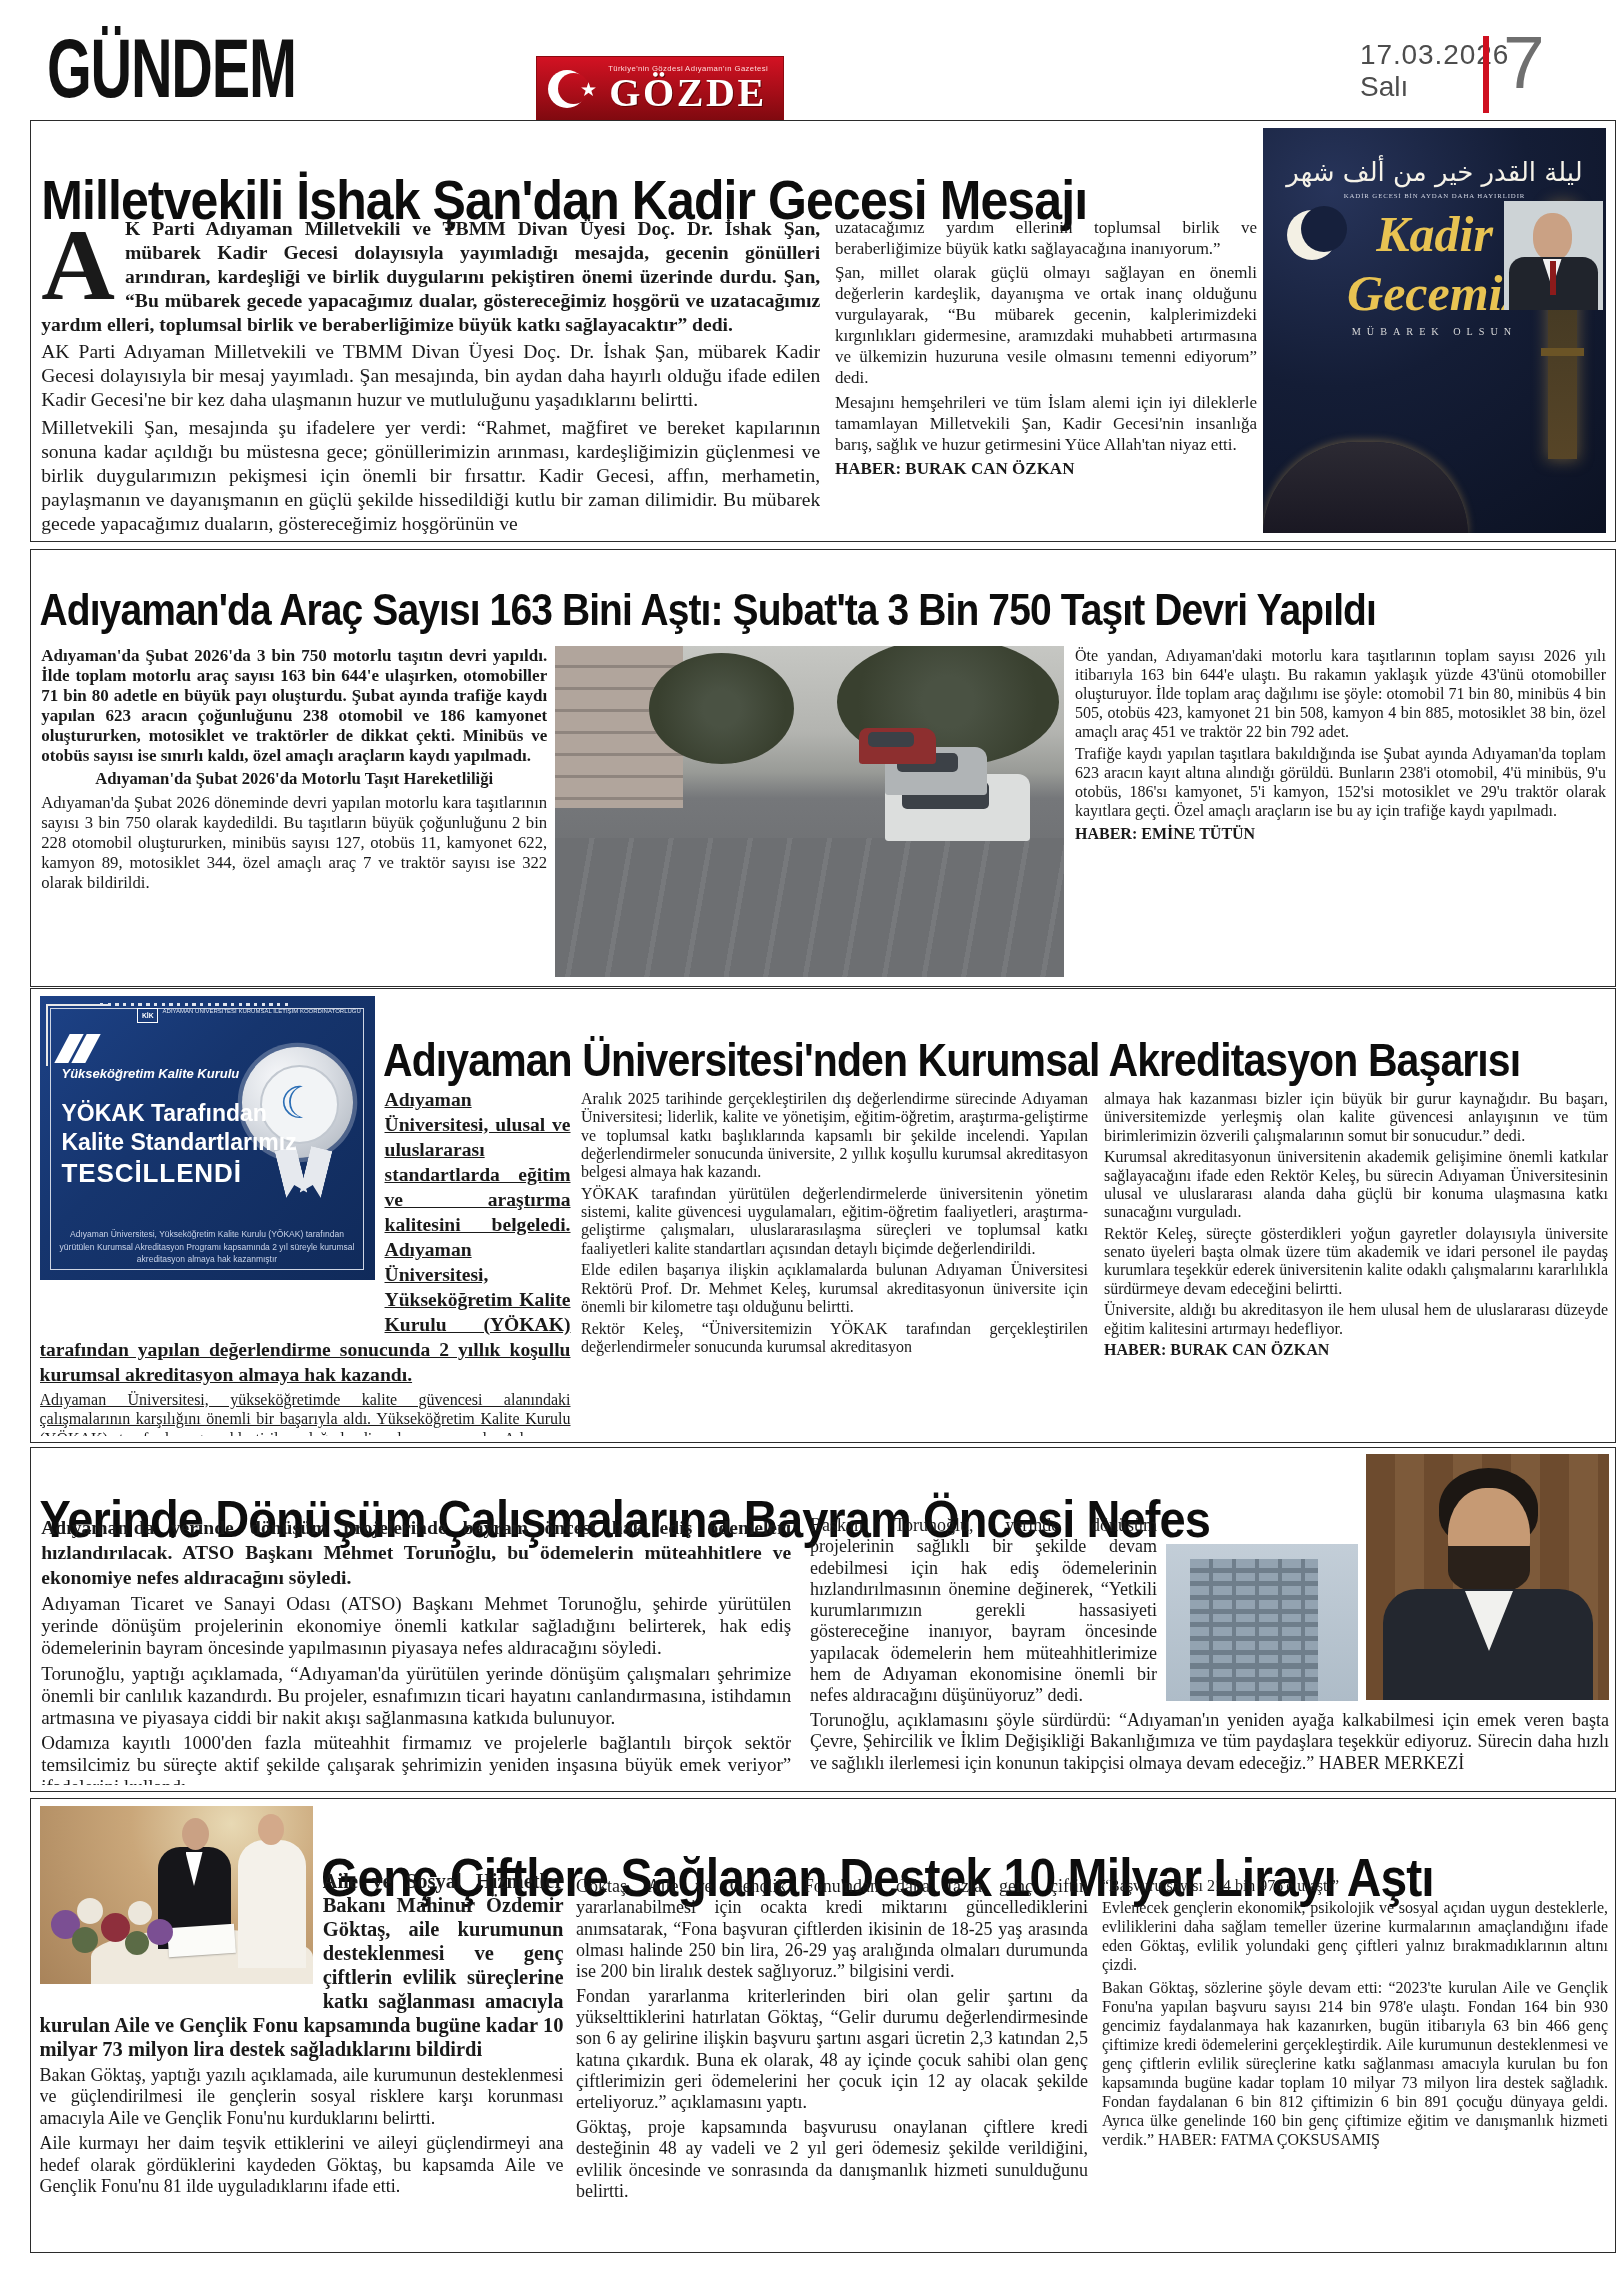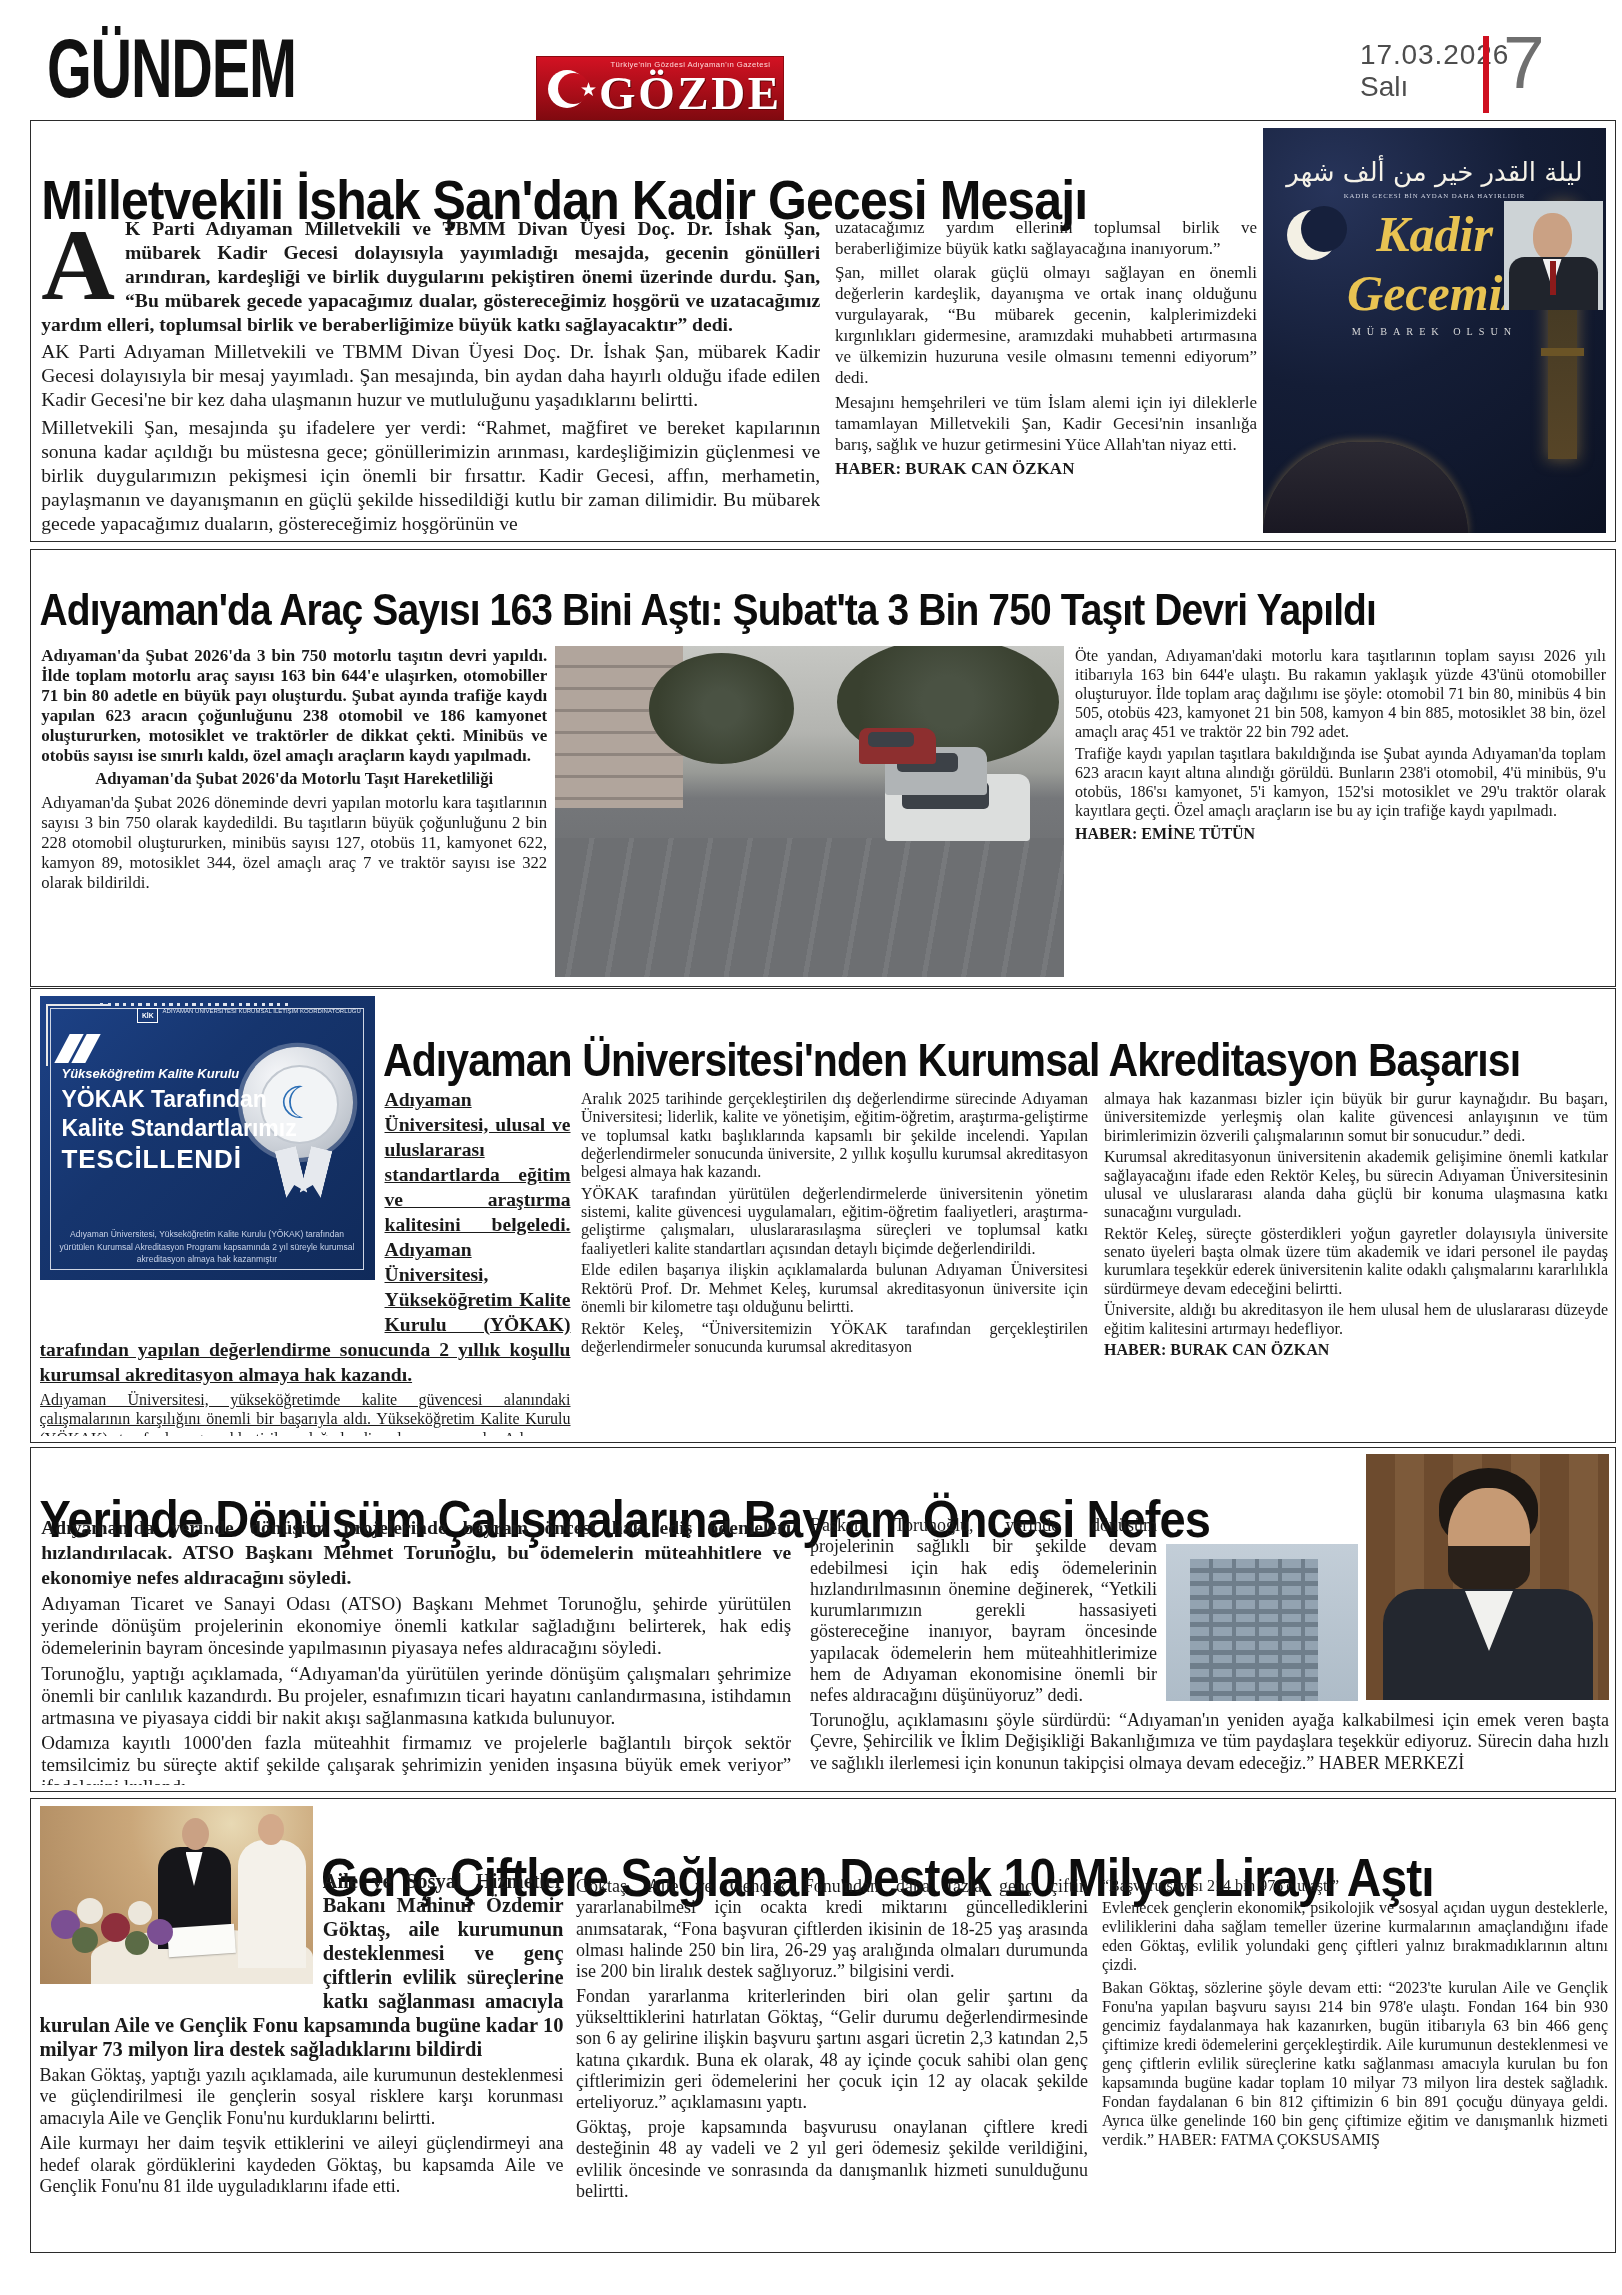--- a/index.html
+++ b/index.html
@@ -13,21 +13,21 @@
     background:linear-gradient(180deg,#d41223 0%,#a60d18 55%,#7e090f 100%);
     display:flex;align-items:center;box-shadow:0 0 0 0.9px #8a0a10 inset;}
   .flag{position:relative;width:63px;height:100%;flex:0 0 auto;}
   .crescent{position:absolute;left:12px;top:13.7px;width:38px;height:38px;border-radius:50%;background:#fff;}
   .crescent::after{content:"";position:absolute;left:10.2px;top:3.4px;width:31px;height:31px;border-radius:50%;
     background:linear-gradient(180deg,#c71020,#9c0c15);}
   .star{position:absolute;left:44px;top:22px;color:#fff;font-size:19px;font-family:"DejaVu Sans",sans-serif;}
   .masthead-text{flex:1;text-align:center;padding-right:6.8px;}
   .tagline{font-size:7.7px;color:#ffd9d9;letter-spacing:0.4px;font-family:"Liberation Sans",sans-serif;
     white-space:nowrap;margin-bottom:0.9px;}
-  .logo-name{font-size:47px;font-weight:bold;color:#fff;letter-spacing:2.6px;line-height:1;
+  .logo-name{font-size:40px;font-weight:bold;color:#fff;letter-spacing:2.6px;line-height:1;
     text-shadow:0.9px 0.9px 0 #5e0508;}
   .dateblock{position:absolute;left:1360px;top:39px;color:#4d4d4d;font-family:"Liberation Sans",sans-serif;}
   .date{font-size:28px;letter-spacing:0.9px;}
   .day{font-size:28px;}
   .red-bar{position:absolute;left:1483px;top:36px;width:6px;height:77px;background:#cf1020;}
   .pagenum{position:absolute;left:1503px;top:19px;font-size:75px;color:#6f6f6f;
     font-family:"Liberation Sans",sans-serif;font-weight:400;}
   
   .art{position:absolute;left:30px;width:1584px;border:1.7px solid #2b2b2b;background:#fff;overflow:hidden;}
   .headline{position:absolute;font-family:"Liberation Sans",sans-serif;font-weight:bold;color:#0d0d0d;
@@ -92,21 +92,21 @@
     background:linear-gradient(135deg,#1d4287 0%,#16356e 40%,#102a5a 100%);}
   .yk-frame{position:absolute;left:10.2px;top:12px;right:10.2px;bottom:10.2px;border:0.9px solid #cfd6e4;}
   .yk-frame::before{content:"";position:absolute;left:-5.1px;top:-5.1px;width:60px;height:60px;
     border-left:2.6px solid #e8e8e8;border-top:2.6px solid #e8e8e8;}
   .yk-dots{position:absolute;left:60px;top:6.8px;width:188px;height:3.4px;
     background:repeating-linear-gradient(90deg,#dfe4ee 0 3.4px,transparent 3.4px 7.7px);}
   .yk-logo{position:absolute;left:22px;top:38px;width:179px;}
   .yk-slash{display:inline-block;width:13.7px;height:29px;background:#fff;transform:skewX(-28deg);margin-right:4.3px;}
   .yk-logotext{display:inline-block;vertical-align:top;font-style:italic;font-weight:bold;
     font-family:"Liberation Sans",sans-serif;font-size:13px;line-height:1.1;text-align:left;}
-  .yk-main{position:absolute;left:22px;top:89px;text-align:left;font-family:"Liberation Sans",sans-serif;}
+  .yk-main{position:absolute;left:22px;top:103px;text-align:left;font-family:"Liberation Sans",sans-serif;}
   .yk-main .l1,.yk-main .l2{font-size:23px;font-weight:bold;line-height:1.25;}
   .yk-main .l3{font-size:26px;font-weight:bold;letter-spacing:0.9px;margin-top:1.7px;}
   .yk-caption{position:absolute;left:17px;right:17px;bottom:13.7px;font-size:8.5px;line-height:1.5;color:#c9d3e8;
     font-family:"Liberation Sans",sans-serif;text-align:center;}
   .yk-corner{position:absolute;right:13.7px;top:12px;display:flex;gap:4.3px;align-items:flex-start;text-align:left;}
   .yk-kik{width:19px;height:13.7px;border:1.7px solid #fff;font-size:6.8px;line-height:13.7px;text-align:center;
     font-family:"Liberation Sans",sans-serif;font-weight:bold;}
   .yk-corner-text{font-size:6px;line-height:1.3;color:#dfe6f2;font-family:"Liberation Sans",sans-serif;}
   .medal{position:absolute;right:22px;top:51px;width:111px;height:111px;border-radius:50%;
     background:radial-gradient(circle at 35% 30%,#f8f9fb 0%,#d9dde3 45%,#aab1bb 100%);

